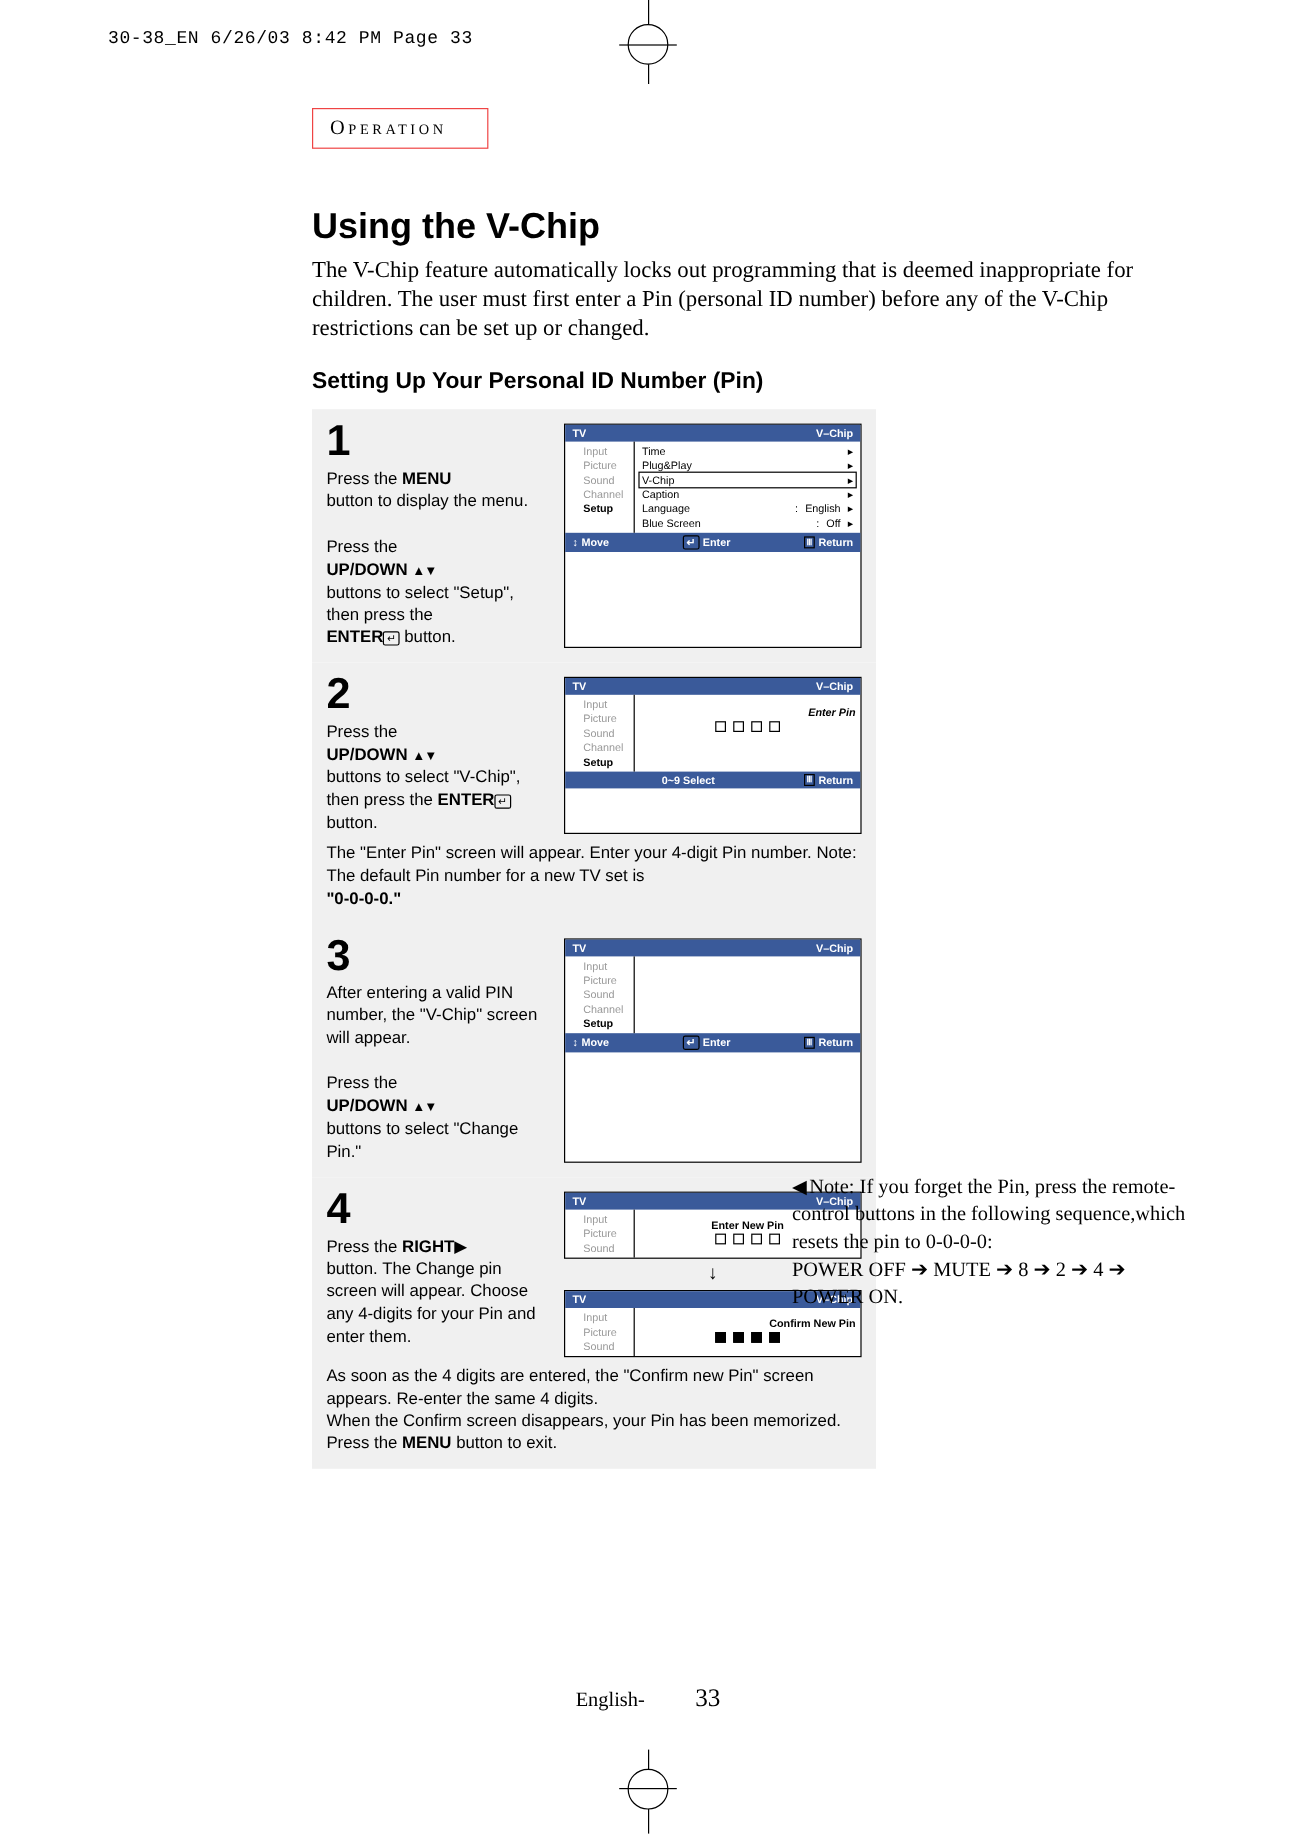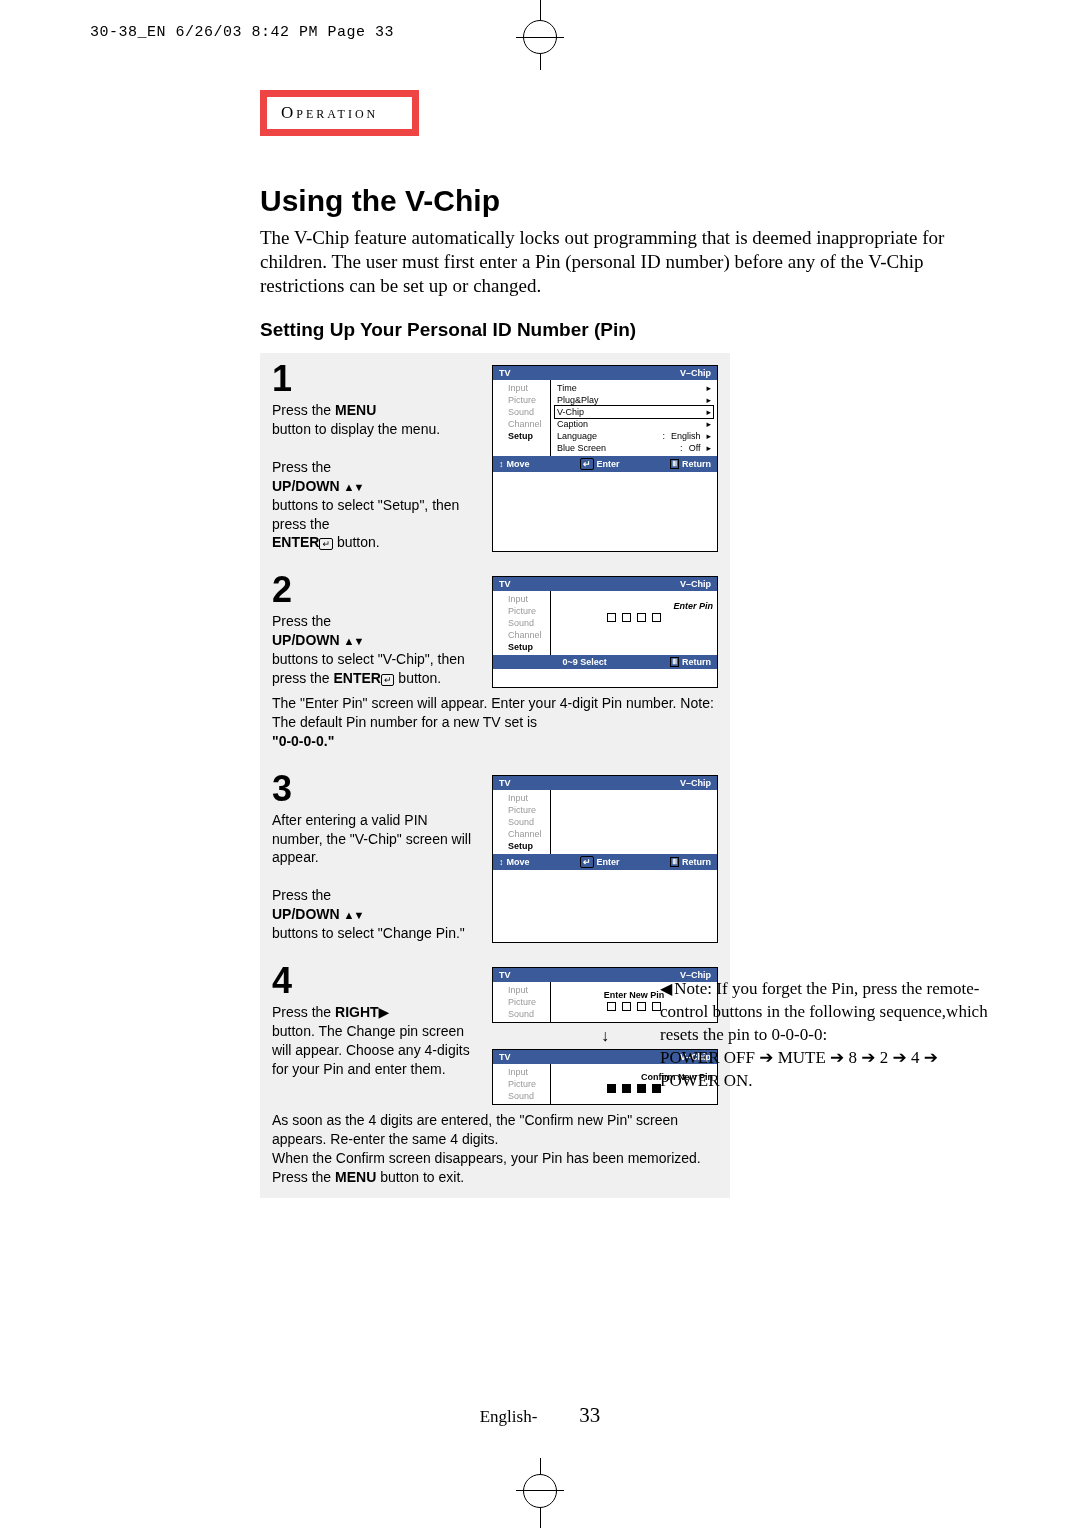--- a/index.html
+++ b/index.html
@@ -76,21 +76,21 @@
     transform: translateX(-50%);
   }
   .page {
     position: absolute;
     left: 80px;
     right: 80px;
     top: 90px;
     bottom: 90px;
   }
   .section-box {
-    border: 7px solid #ef4444;
+    border: 1px solid #ef4444;
     display: inline-block;
     padding: 6px 34px 6px 14px;
     margin-left: 180px;
     font-family: Georgia, 'Times New Roman', serif;
     font-size: 17px;
     letter-spacing: 3px;
     font-variant: small-caps;
   }
   .content {
     margin-left: 180px;
@@ -125,21 +125,21 @@
   .step-num {
     font-size: 36px;
     font-weight: bold;
     line-height: 1;
     margin-bottom: 4px;
   }
   .bold { font-weight: bold; }
   .osd {
     background: #fff;
     border: 1px solid #000;
-    width: 226px;
+    width: 248px;
     font-size: 9px;
     margin-top:4px;
   }
   .osd-header {
     display: flex;
     justify-content: space-between;
     background: #3a5a9a;
     color: #fff;
     padding: 2px 6px;
     font-weight: bold;

